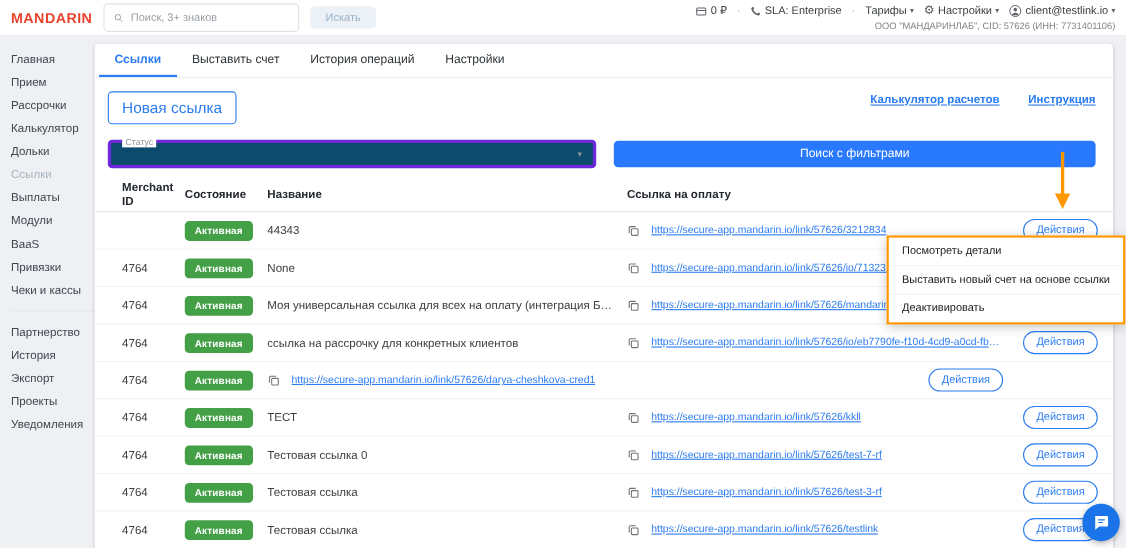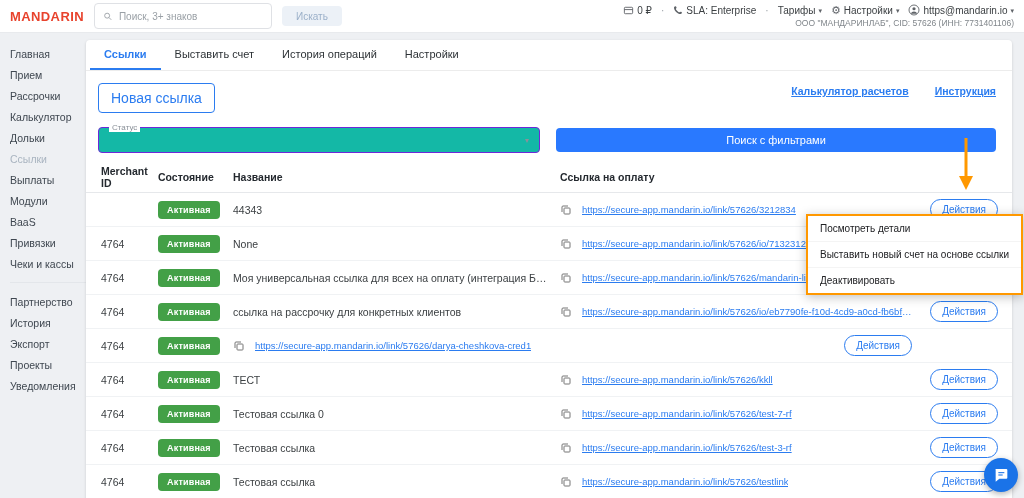--- a/index.html
+++ b/index.html
@@ -66,35 +66,35 @@
   .toolbar{display:flex;align-items:flex-start;padding:12px 16px 0 12px;}
   .new-link-btn{
     border:1px solid var(--accent-blue);color:var(--accent-blue);background:#fff;
     border-radius:4px;padding:6px 12px;font-size:14px;cursor:pointer;
     font-family:"Liberation Sans","DejaVu Sans",sans-serif;
   }
   .toolbar .spacer{flex:1;}
   .text-links{display:flex;gap:26px;margin-top:2px;}
   .text-links a{color:var(--accent-blue);font-size:10.5px;font-weight:700;text-decoration:underline;cursor:pointer;}
   .filter-row{display:flex;align-items:center;gap:16px;padding:14px 16px 0 12px;}
-  .select-box{position:relative;flex:1;height:26px;border:1px solid #6d28d9;border-radius:4px;cursor:pointer;background:#14b8a6;}
+  .select-box{position:relative;flex:1;height:26px;border:3px solid #6d28d9;border-radius:4px;cursor:pointer;background:#0c4a6e;}
   .select-box .flabel{
     position:absolute;top:-5px;left:10px;font-size:8px;color:#8a9199;background:#fff;padding:0 3px;
   }
   .select-box .schev{position:absolute;right:10px;top:50%;transform:translateY(-50%);font-size:8px;color:#8a9199;}
   .select-box .schev::before{content:"▾";}
   .filter-btn{
     flex:1;height:24px;border:none;border-radius:4px;background:var(--primary-blue);
     color:#fff;font-size:11px;cursor:pointer;font-family:"Liberation Sans","DejaVu Sans",sans-serif;
   }
   
   .table{margin-top:8px;}
   .thead,.trow{
     display:grid;grid-template-columns:57px 75px 327px 1fr 86px;
-    align-items:center;padding:0 14px 0 15px;
+    align-items:center;padding:0 14px 0 25px;
   }
   .thead{height:32px;border-bottom:1px solid #e6e8eb;font-size:10.5px;font-weight:700;color:#24292f;}
   .trow{height:34px;border-bottom:1px solid #f0f2f4;font-size:10.5px;color:#3c4043;}
   .badge{
     display:inline-block;background:var(--success-green);color:#fff;
     font-size:9px;font-weight:700;padding:4px 9px;border-radius:4px;letter-spacing:.2px;
   }
   .td-name{overflow:hidden;white-space:nowrap;text-overflow:ellipsis;padding-right:8px;}
   .td-link{display:flex;align-items:center;gap:10px;overflow:hidden;white-space:nowrap;}
   .copy-btn{display:inline-flex;cursor:pointer;flex:none;}
@@ -158,21 +158,21 @@
         <span class="gear"></span>
         <span>Настройки</span>
         <span class="chev"></span>
       </span>
       <span class="tb-item">
         <svg viewBox="0 0 24 24" width="12" height="12">
           <circle cx="12" cy="12" r="10" fill="none" stroke="#5f6368" stroke-width="1.8"></circle>
           <circle cx="12" cy="9.5" r="3.2" fill="#5f6368"></circle>
           <path d="M5.5 19.5a7 7 0 0 1 13 0z" fill="#5f6368"></path>
         </svg>
-        <span>https@mandarin.io</span>
+        <span>client@testlink.io</span>
         <span class="chev"></span>
       </span>
     </div>
     <div class="tb-row2">ООО "МАНДАРИНЛАБ", CID: 57626 (ИНН: 7731401106)</div>
   </div>
 </header>
 
 <aside class="sidebar">
     <div class="sidebar-item">Главная</div>
     <div class="sidebar-item">Прием</div>

